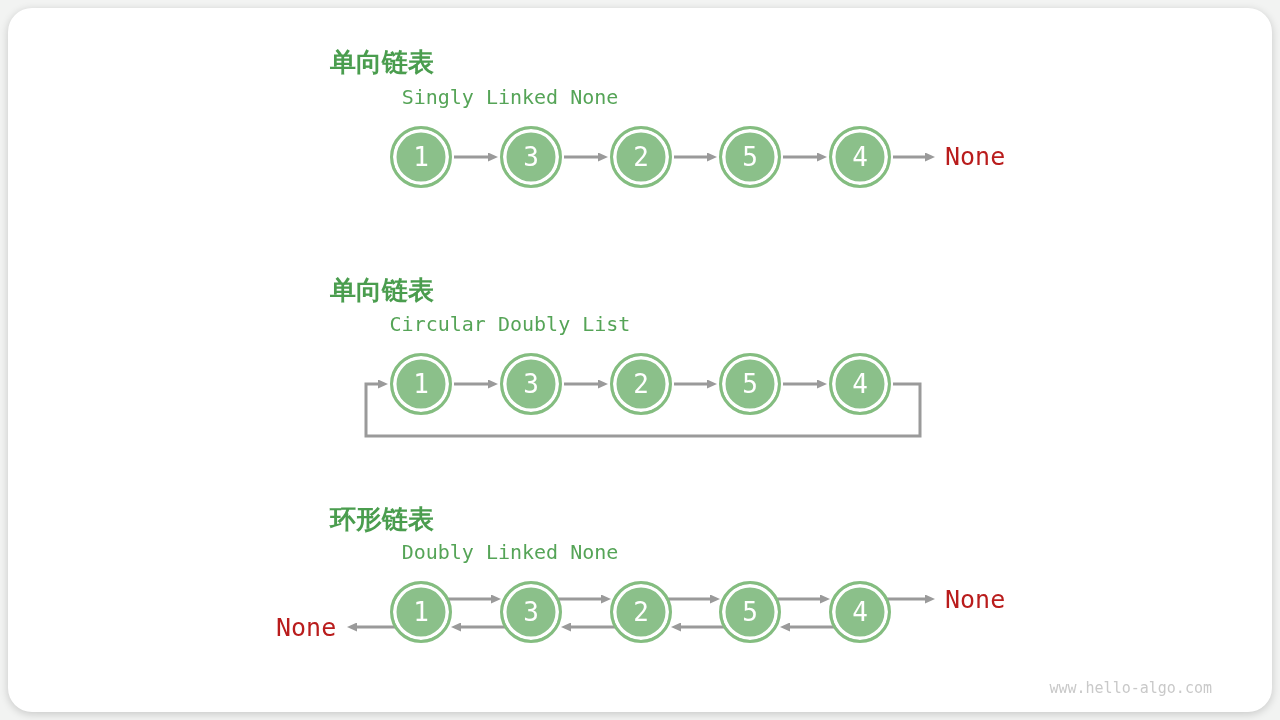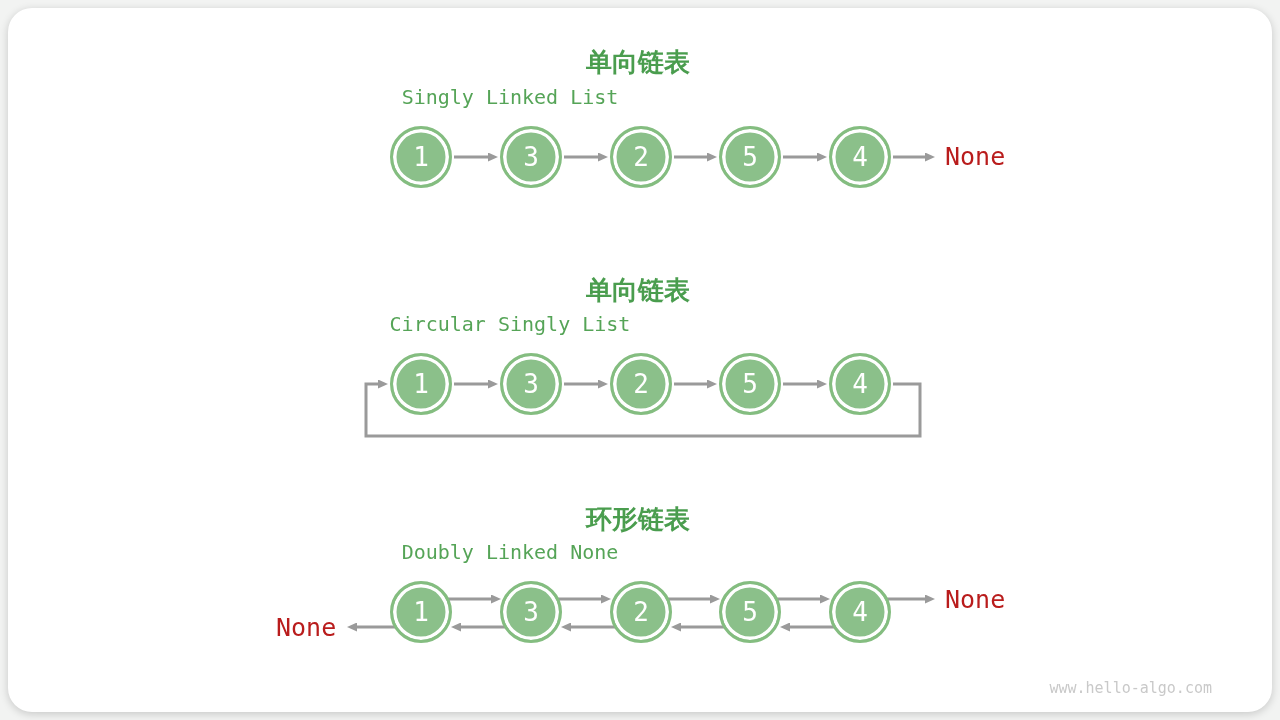--- a/index.html
+++ b/index.html
@@ -24,21 +24,21 @@
   }
   .arrows-svg {
     position: absolute;
     left: 0; top: 0;
     width: 1280px; height: 720px;
     pointer-events: none;
   }
   .title-zh {
     position: absolute;
     left: 330px; width: 360px;
-    text-align: right;
+    text-align: left;
     font-family: "DejaVu Sans", sans-serif;
     font-weight: 700;
     font-size: 26px;
     line-height: 26px;
     color: #4a9d4e;
   }
   .title-en {
     position: absolute;
     left: 330px; width: 360px;
     text-align: center;
@@ -110,30 +110,30 @@
       <line x1="886" y1="599" x2="925" y2="599" marker-end="url(#ah)"></line>
       <line x1="505" y1="627" x2="461" y2="627" marker-end="url(#ah)"></line>
       <line x1="615" y1="627" x2="571" y2="627" marker-end="url(#ah)"></line>
       <line x1="724" y1="627" x2="681" y2="627" marker-end="url(#ah)"></line>
       <line x1="834" y1="627" x2="790" y2="627" marker-end="url(#ah)"></line>
       <line x1="395" y1="627" x2="357" y2="627" marker-end="url(#ah)"></line>
     </g>
   </svg>
 
   <div class="title-zh" style="top:49px">单向链表</div>
-  <div class="title-en" style="top:87px">Singly Linked List</div>
+  <div class="title-en" style="top:87px">Singly Linked None</div>
   <div class="node" style="left:390px;top:126px">1</div>
   <div class="node" style="left:500px;top:126px">3</div>
   <div class="node" style="left:610px;top:126px">2</div>
   <div class="node" style="left:719px;top:126px">5</div>
   <div class="node" style="left:829px;top:126px">4</div>
   <div class="none-label" style="left:945px;top:144px">None</div>
 
   <div class="title-zh" style="top:277px">单向链表</div>
-  <div class="title-en" style="top:314px">Circular Singly List</div>
+  <div class="title-en" style="top:314px">Circular Doubly List</div>
   <div class="node" style="left:390px;top:353px">1</div>
   <div class="node" style="left:500px;top:353px">3</div>
   <div class="node" style="left:610px;top:353px">2</div>
   <div class="node" style="left:719px;top:353px">5</div>
   <div class="node" style="left:829px;top:353px">4</div>
 
   <div class="title-zh" style="top:506px">环形链表</div>
   <div class="title-en" style="top:542px">Doubly Linked None</div>
   <div class="none-label" style="left:276px;top:615px">None</div>
   <div class="node" style="left:390px;top:581px">1</div>

